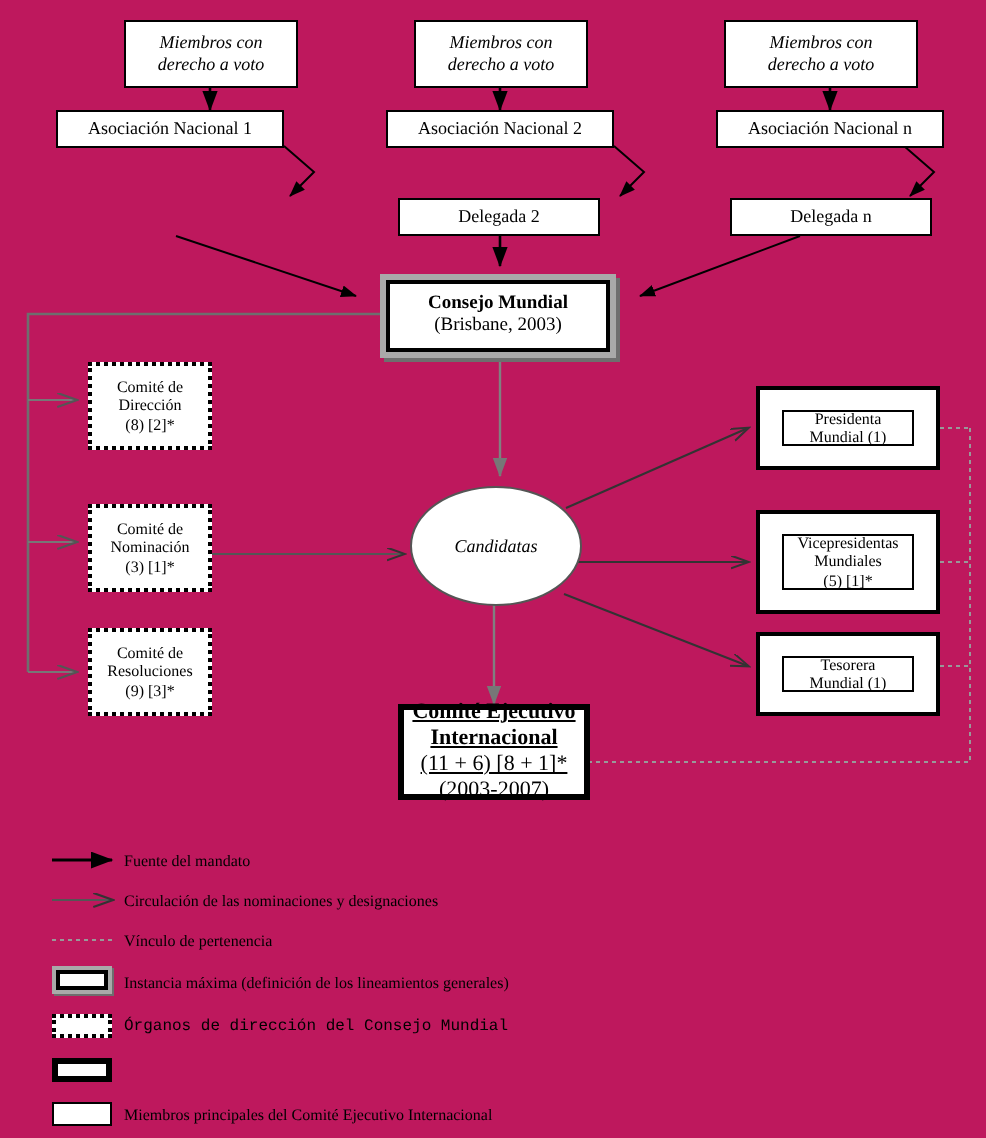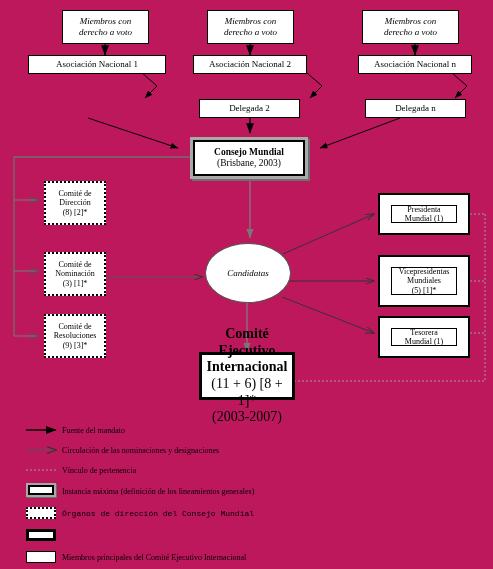--- a/index.html
+++ b/index.html
@@ -71,22 +71,23 @@
     width: 100%;
     height: 100%;
     display: flex;
     align-items: center;
     justify-content: center;
   }
 
   
   .box-heavy {
     border: 3px solid #000000;
-    font-size: 14px;
+    font-size: 11px;
     font-weight: bold;
+    text-decoration: underline;
   }
   .box-heavy .yrs { font-weight: normal; }
 
   
   .circle-node {
     position: absolute;
     border: 1px solid #555555;
     border-radius: 50%;
     background: #ffffff;
     display: flex;
@@ -197,21 +198,21 @@
     <line x1="26" y1="450" x2="56" y2="450" stroke="#555555" stroke-width="1.1" marker-end="url(#arrowOpenDark)"></line>
     <line x1="26" y1="470" x2="56" y2="470" stroke="#999999" stroke-width="1" stroke-dasharray="2,2"></line>
   </svg>
 
   <div class="node box-thin ital" style="left:62px; top:10px; width:87px; height:34px;">
     <span class="lbl">
       <span>Miembros con</span><br>
       <span>derecho a voto</span>
     </span>
   </div>
-  <div class="node box-thin" style="left:28px; top:55px; width:138px; height:19px;">
+  <div class="node box-thin" style="left:28px; top:55px; width:114px; height:19px;">
     <span class="lbl">Asociación Nacional 1</span>
   </div>
 
   <div class="node box-thin ital" style="left:207px; top:10px; width:87px; height:34px;">
     <span class="lbl">
       <span>Miembros con</span><br>
       <span>derecho a voto</span>
     </span>
   </div>
   <div class="node box-thin" style="left:193px; top:55px; width:114px; height:19px;">

